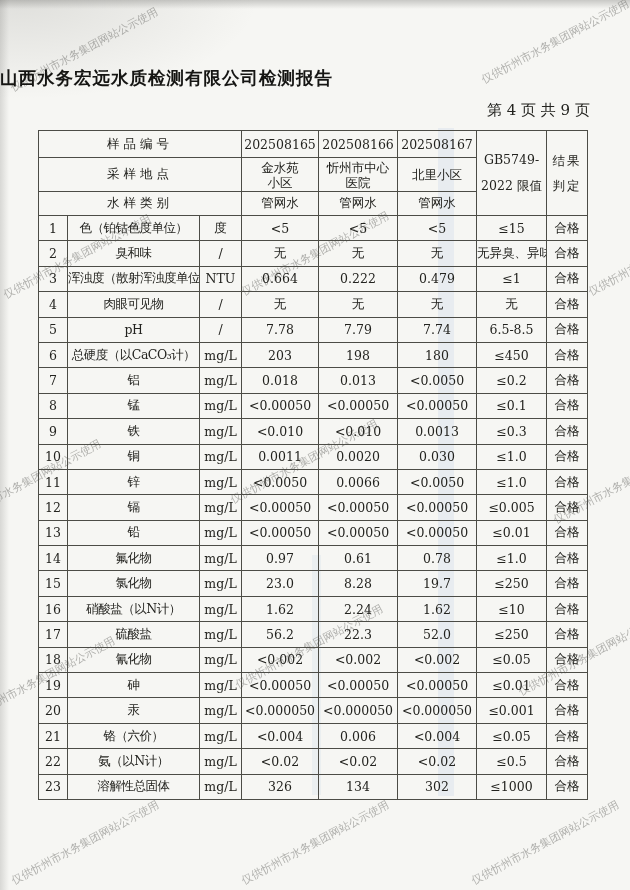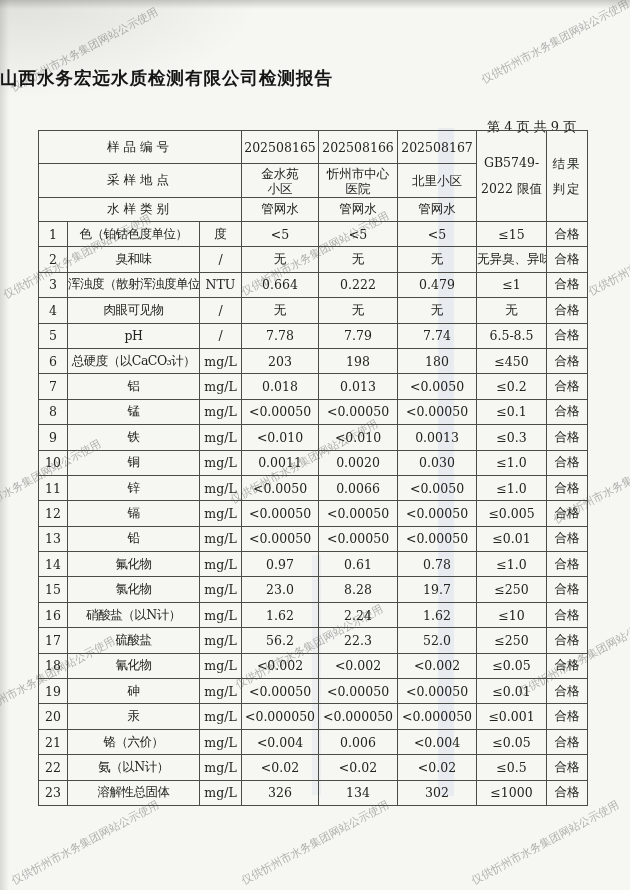--- a/index.html
+++ b/index.html
@@ -27,30 +27,30 @@
     color:rgba(118,118,114,0.55);
     transform:rotate(-28deg); transform-origin:left bottom;
     font-family:"DejaVu Sans","Liberation Sans",sans-serif;
     pointer-events:none;
   }
 
   
   .title { position:absolute; top:66px; left:0; width:100%; text-align:left;
     font-size:17.5px; font-weight:bold; letter-spacing:1px; color:#151513; }
   .report-line { position:absolute; top:104px; left:60px; font-size:13px; }
-  .page-info { position:absolute; top:118px; left:487px; font-size:13px; }
+  .page-info { position:absolute; top:101px; left:487px; font-size:15px; }
 
   
   table.report { position:absolute; left:38px; top:130px; width:549px;
     border-collapse:collapse; table-layout:fixed; }
   table.report td {
     border:1px solid #4c4c46; text-align:center; vertical-align:middle;
     font-size:12.5px; padding:0; overflow:hidden; color:#23231f;
   }
-  thead tr.h1 { height:33px; }
+  thead tr.h1 { height:27px; }
   thead tr.h2 { height:34px; }
   thead tr.h3 { height:24px; }
   tbody tr { height:25.4px; }
   .row-label { letter-spacing:4px; font-size:13px; }
   .pre { white-space:pre-line; line-height:15px; }
   .limit-h { font-size:13px; line-height:26px; white-space:pre-line; }
   .result-h { font-size:13px; line-height:25px; letter-spacing:2px; white-space:pre-line;margin-left:24px; }
   .c-no { font-size:12.5px; }
   .c-item { text-align:left; padding-left:5px; font-size:12px; letter-spacing:-0.5px;
     white-space:nowrap; overflow:visible; }

